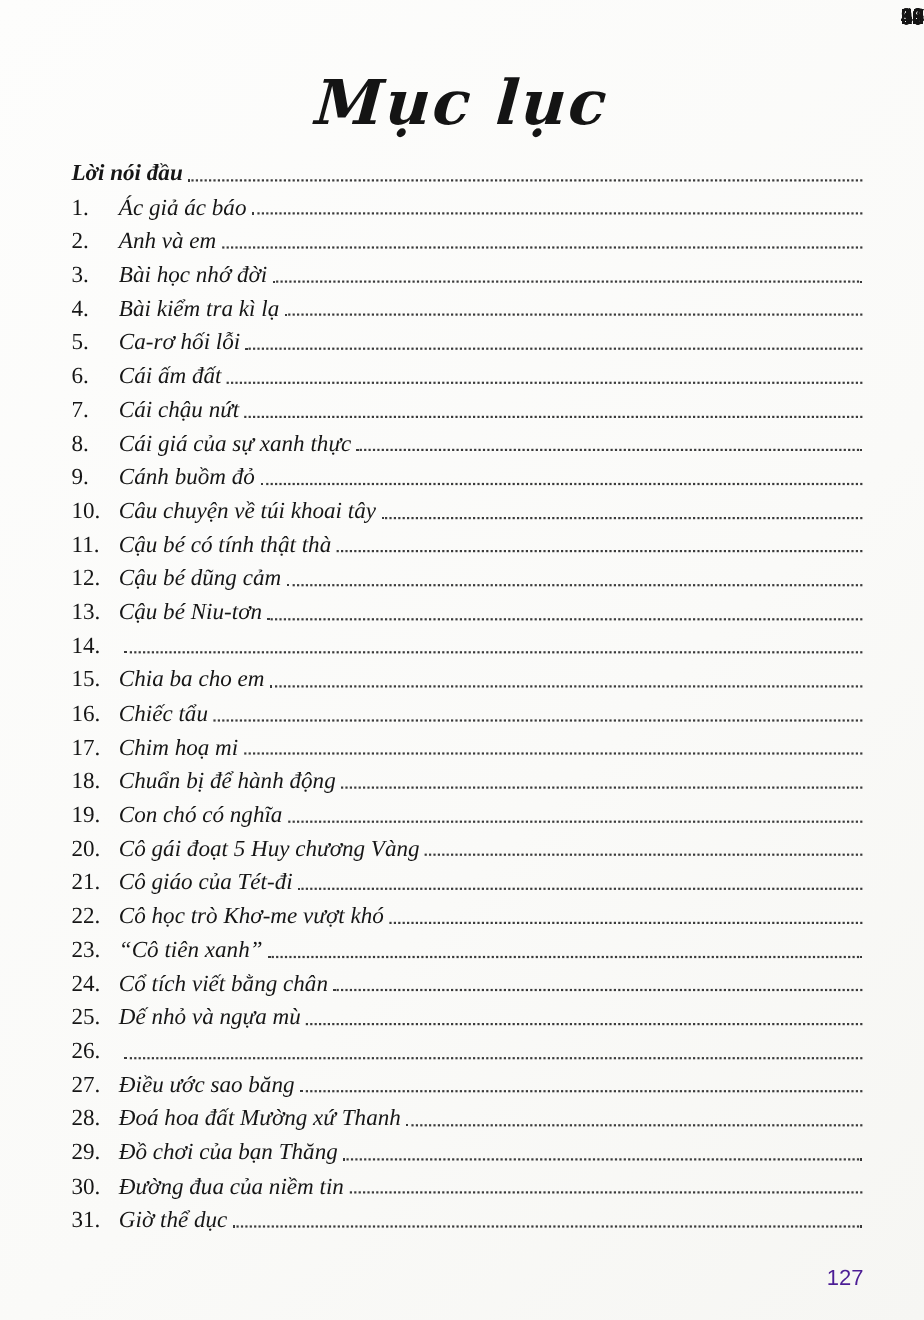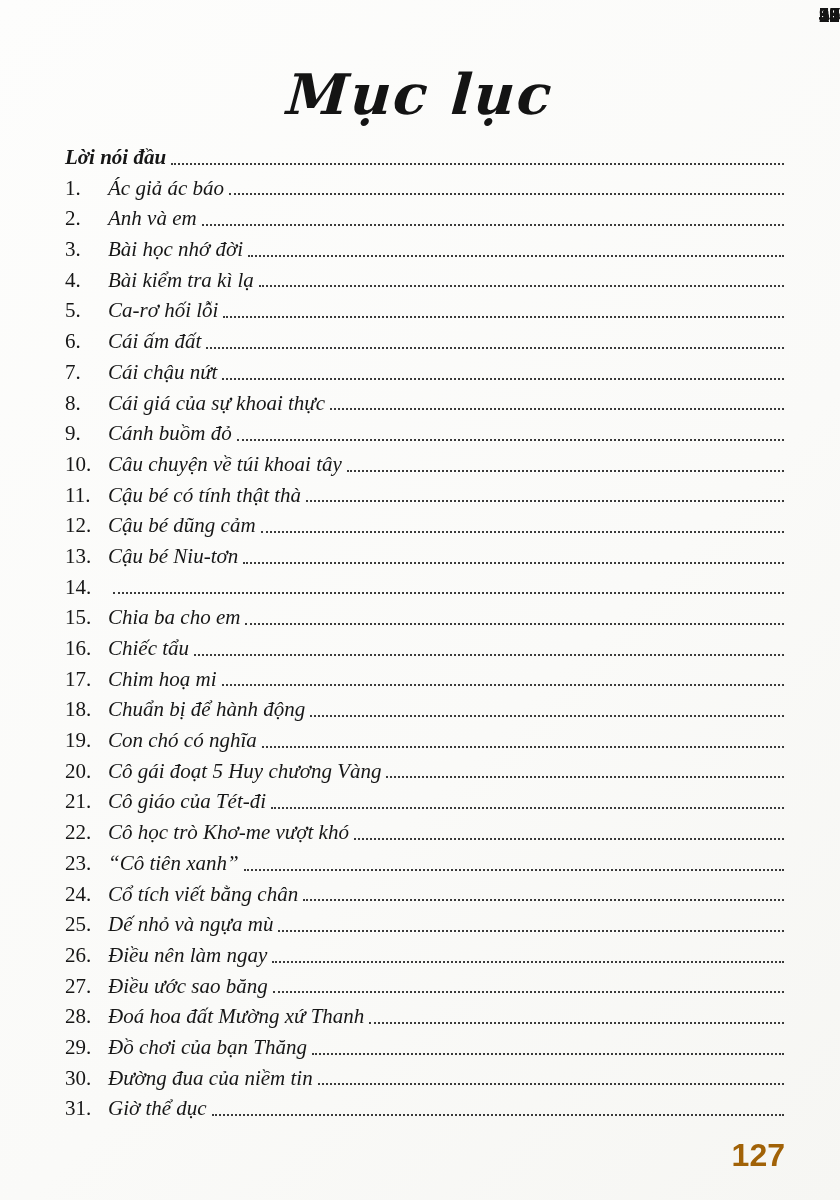--- a/index.html
+++ b/index.html
@@ -67,23 +67,23 @@
   }
   .preface-row .title {
     font-weight: bold;
     font-style: italic;
   }
   .footer-page {
     position: absolute;
     right: 55px;
     bottom: 26px;
     font-family: "Liberation Sans", sans-serif;
-    font-weight: bold;
-    font-size: 32px;
-    color: #a16207;
+    font-weight: normal;
+    font-size: 20px;
+    color: #4c1d95;
   }
 </style>
 </head>
 <body>
 
 <div class="page">
 
   <div class="doc-title">Mục lục</div>
 
   <div class="toc">
@@ -132,21 +132,21 @@
           <span class="page">16</span>
         </div>
         <div class="row">
           <span class="num">7.</span>
           <span class="title">Cái chậu nứt</span>
           <span class="leader"></span>
           <span class="page">20</span>
         </div>
         <div class="row">
           <span class="num">8.</span>
-          <span class="title">Cái giá của sự khoai thực</span>
+          <span class="title">Cái giá của sự xanh thực</span>
           <span class="leader"></span>
           <span class="page">21</span>
         </div>
         <div class="row">
           <span class="num">9.</span>
           <span class="title">Cánh buồm đỏ</span>
           <span class="leader"></span>
           <span class="page">22</span>
         </div>
         <div class="row">
@@ -239,21 +239,20 @@
           <span class="page">51</span>
         </div>
         <div class="row">
           <span class="num">25.</span>
           <span class="title">Dế nhỏ và ngựa mù</span>
           <span class="leader"></span>
           <span class="page">53</span>
         </div>
         <div class="row">
           <span class="num">26.</span>
-          <span class="title">Điều nên làm ngay</span>
           <span class="leader"></span>
           <span class="page">55</span>
         </div>
         <div class="row">
           <span class="num">27.</span>
           <span class="title">Điều ước sao băng</span>
           <span class="leader"></span>
           <span class="page">57</span>
         </div>
         <div class="row">

